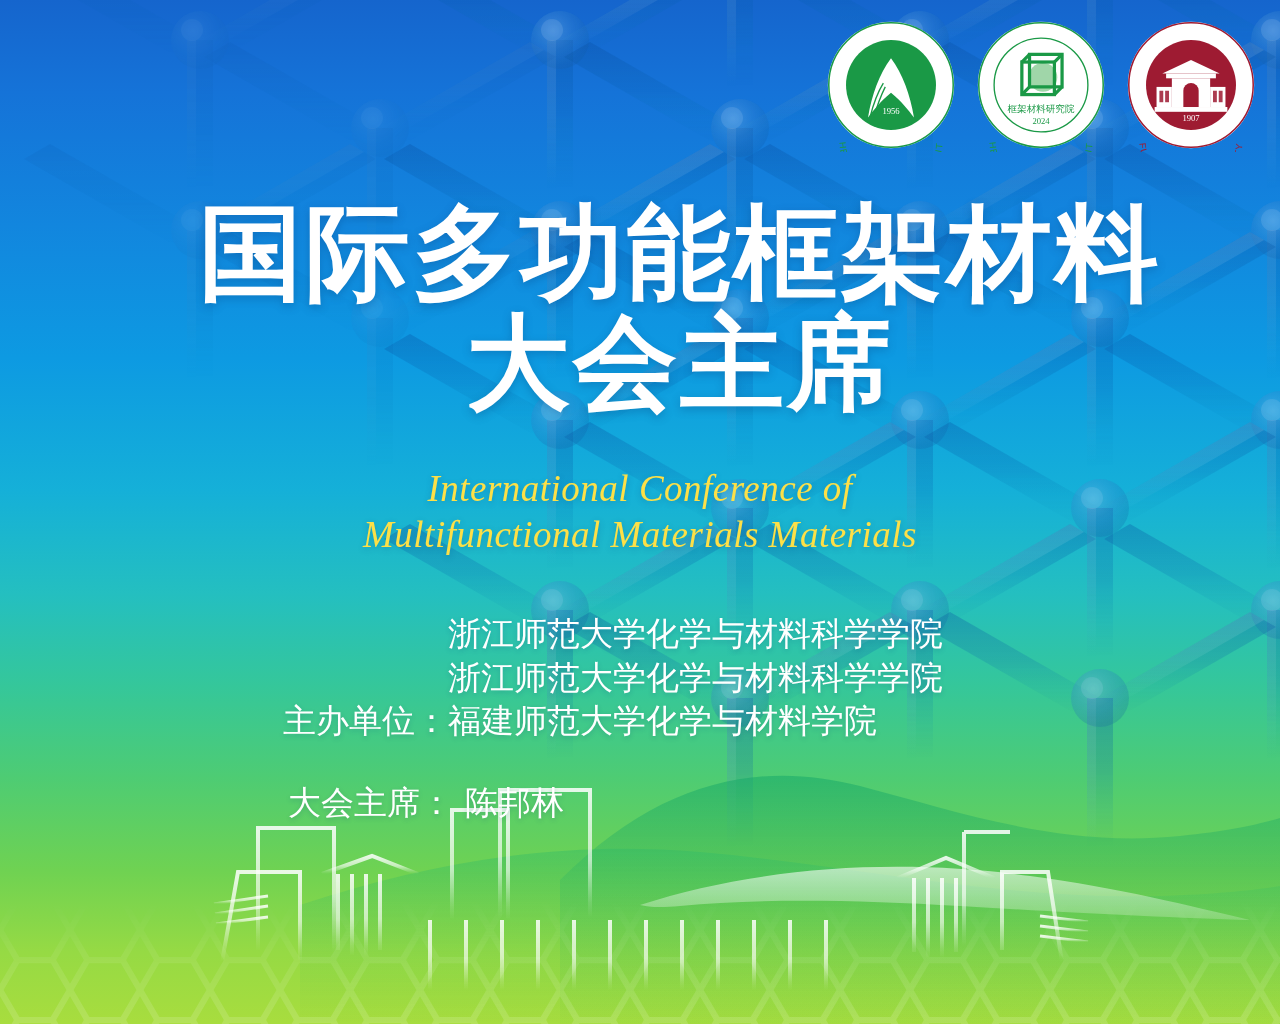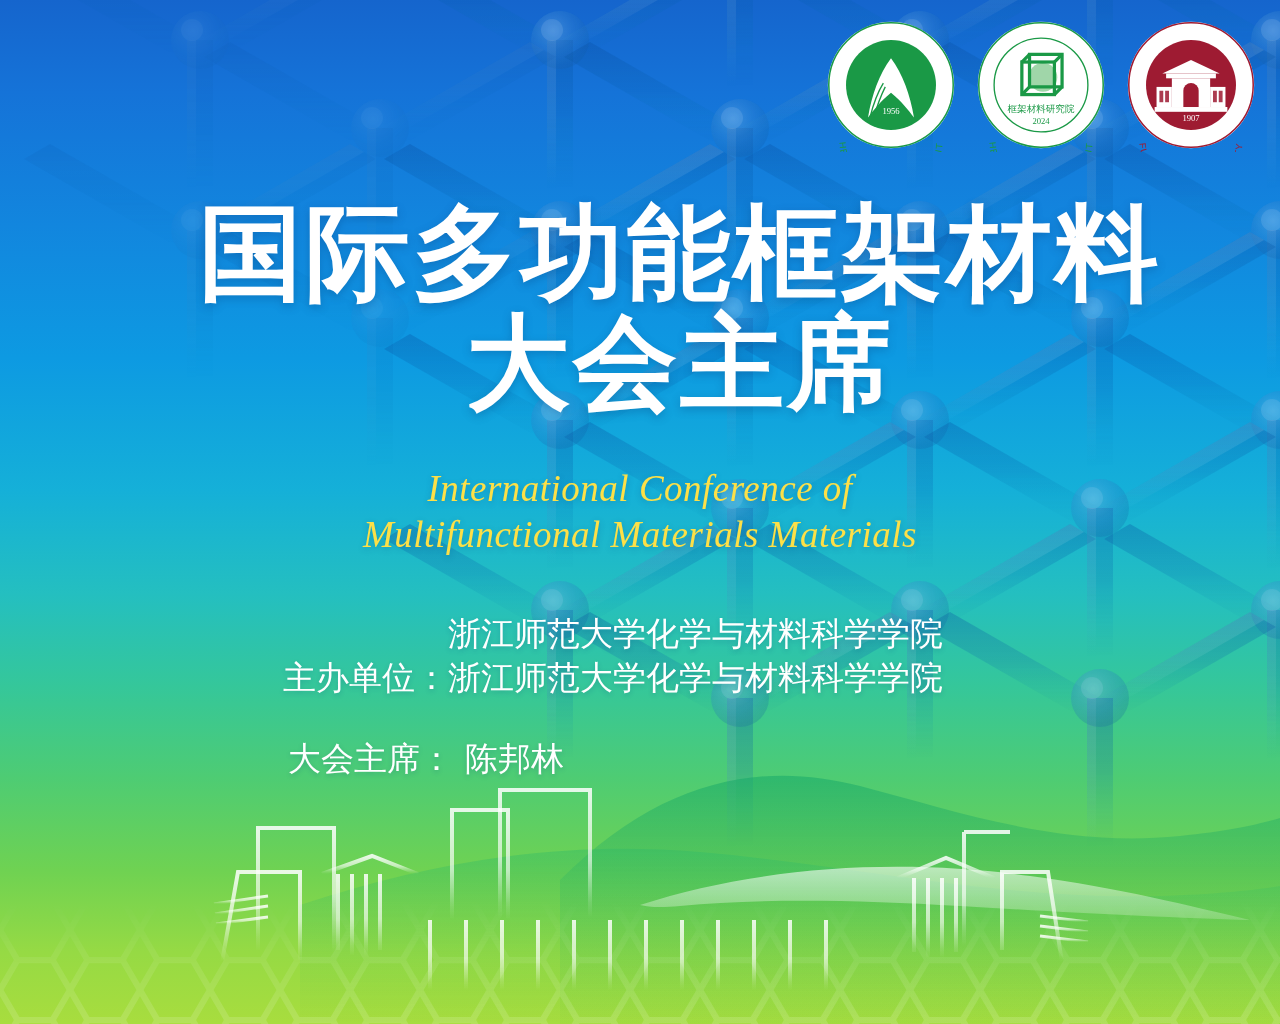--- a/index.html
+++ b/index.html
@@ -357,20 +357,21 @@
     <div class="subtitle-line">International Conference of</div>
     <div class="subtitle-line">Multifunctional Materials Materials</div>
   </div>
 
   <div id="info-block">
     <div class="org-row">
       <div class="org-label">主办单位：</div>
       <div class="org-items">
         <div class="org-item">浙江师范大学化学与材料科学学院</div>
         <div class="org-item">浙江师范大学化学与材料科学学院</div>
+        <div class="org-item">福建师范大学化学与材料学院</div>
       </div>
     </div>
     <div id="chair-row">
       <div class="chair-label">大会主席：</div>
       <div class="chair-name">陈邦林</div>
     </div>
   </div>
 
 </div>
 

